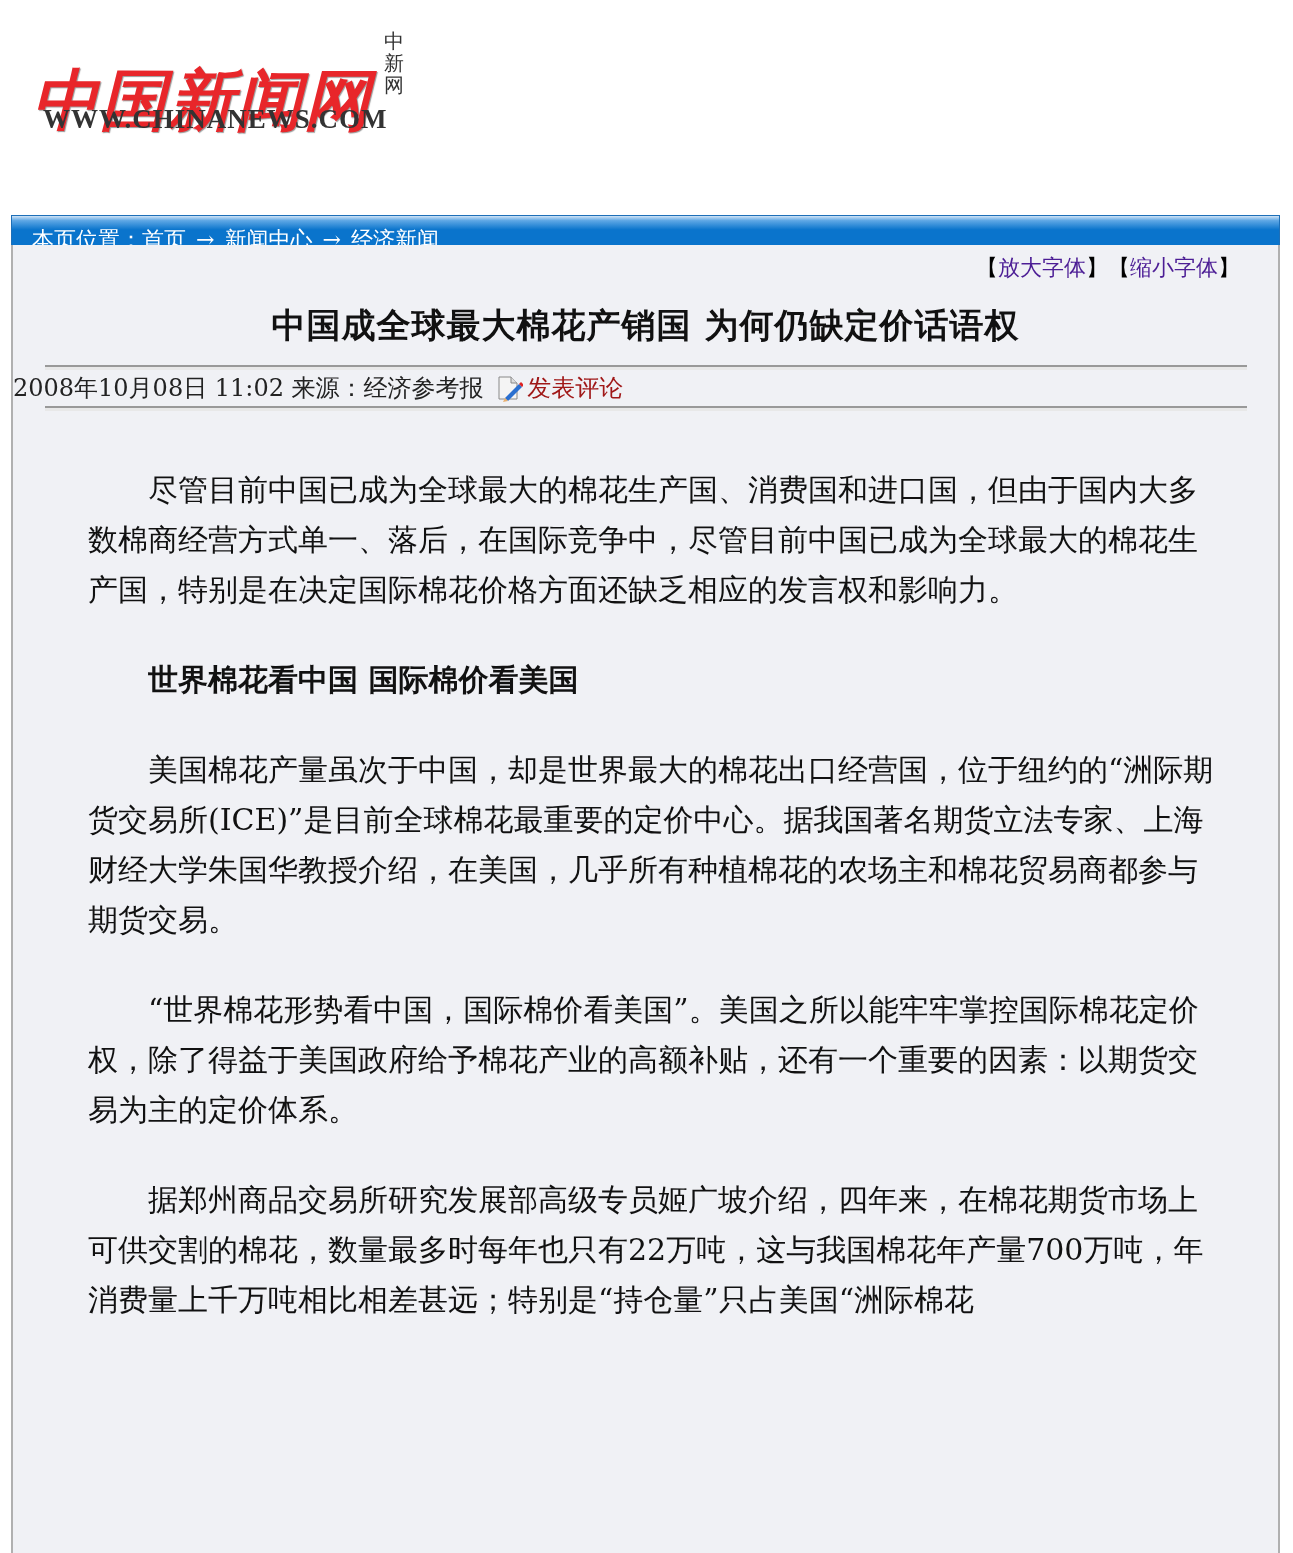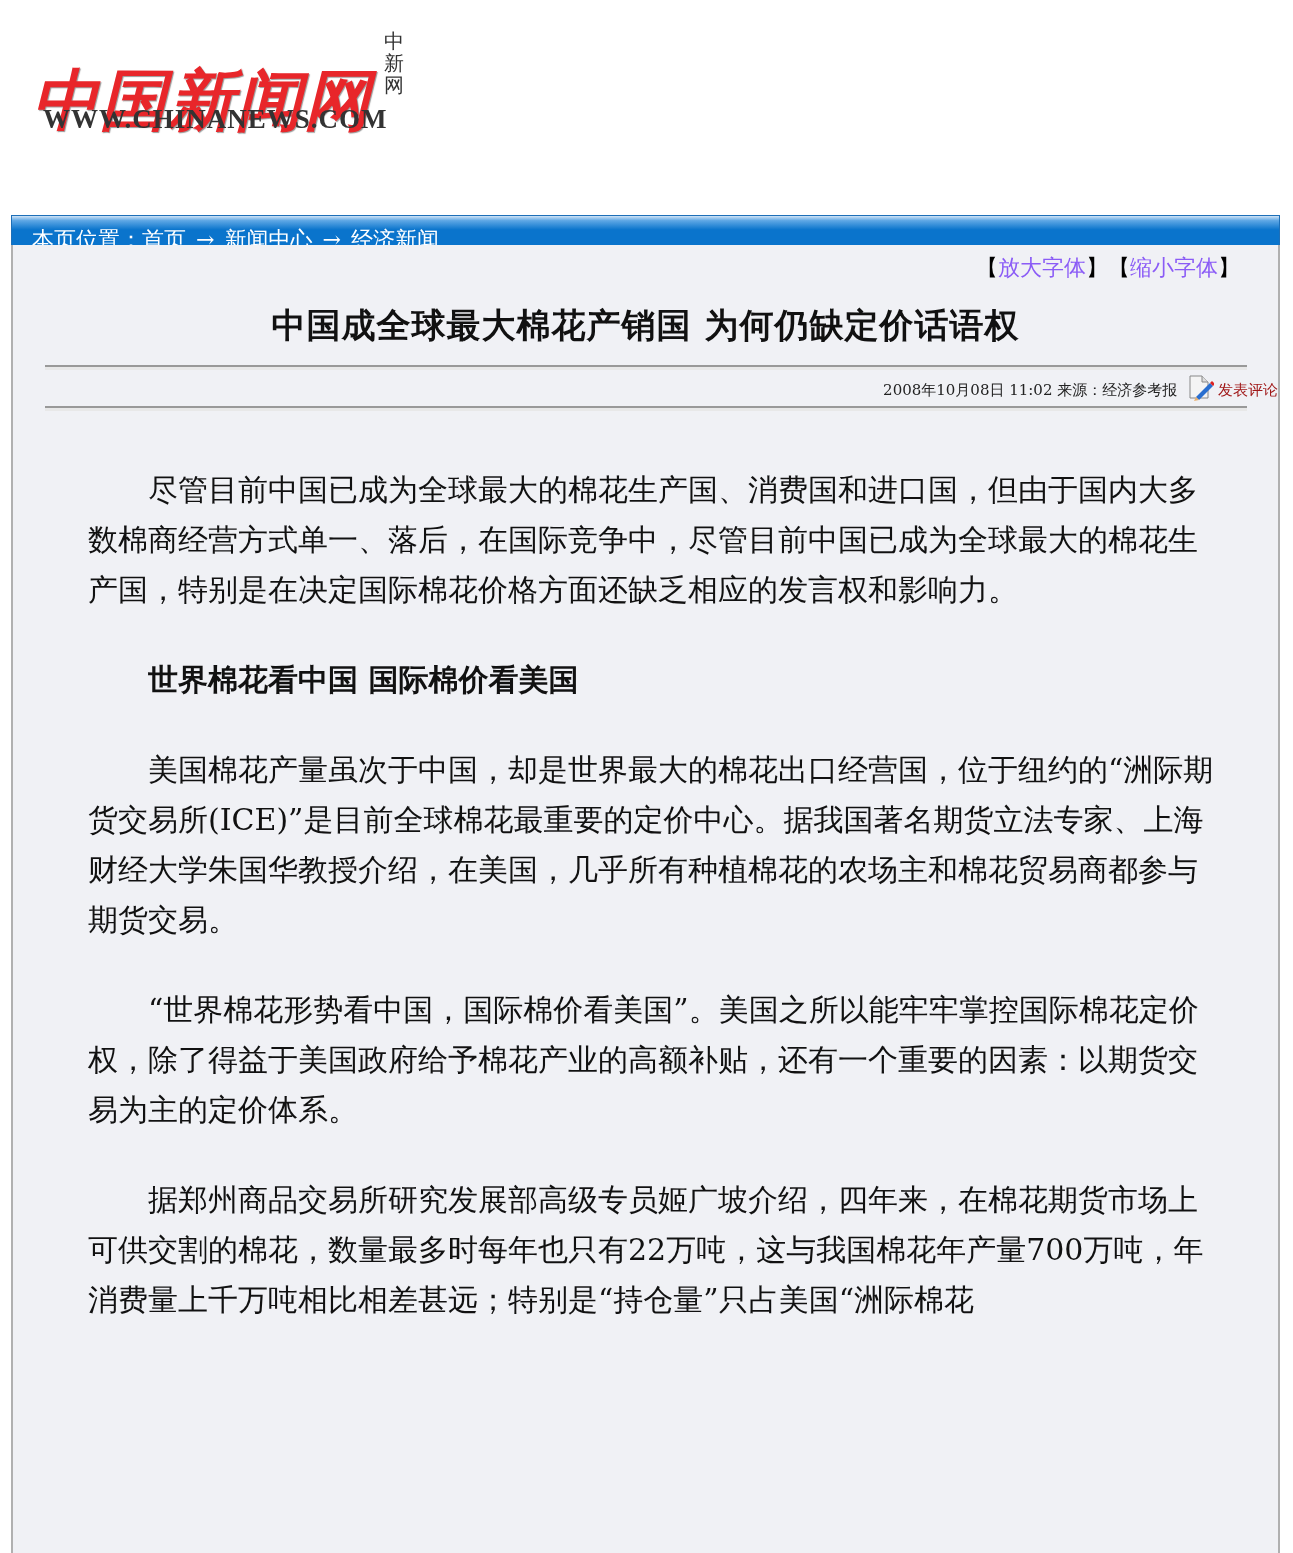--- a/index.html
+++ b/index.html
@@ -50,37 +50,36 @@
       background: #f0f1f5;
       border-left: 2px solid #b0b0b0;
       border-right: 2px solid #b0b0b0;
       box-sizing: border-box;
     }
     .font-controls {
       position: absolute; right: 38px; top: 8px;
       font-size: 22px; line-height: 30px; color: #000;
       white-space: nowrap;
     }
-    .font-controls a { color: #8b5cf6; text-decoration: none; }
+    .font-controls a { color: #4c1d95; text-decoration: none; }
     .title {
       position: absolute; left: 0; right: 0; top: 58px;
       text-align: center; font-size: 34px; line-height: 44px;
       font-weight: bold; color: #111;
       font-family: "DejaVu Sans", sans-serif;
       letter-spacing: 1px;
     }
     .rule {
       position: absolute; left: 32px; width: 1202px; height: 3px;
       border-top: 2px solid #999; background: #e8e8e8;
     }
     .meta {
       position: absolute; left: 0; right: 0; top: 128px;
-      text-align: right; font-size: 15px; line-height: 30px; color: #222;
+      text-align: left; font-size: 24px; line-height: 30px; color: #222;
       white-space: nowrap;
-      padding-left: 18px;
     }
     .meta .comment-link { color: #a01818; text-decoration: none; }
     .meta .icon-edit {
       display: inline-block; width: 28px; height: 28px; vertical-align: -6px;
       margin: 0 4px;
     }
     .article {
       position: absolute; left: 75px; top: 220px; width: 1130px;
       font-size: 30px; line-height: 50px; color: #111;
     }

